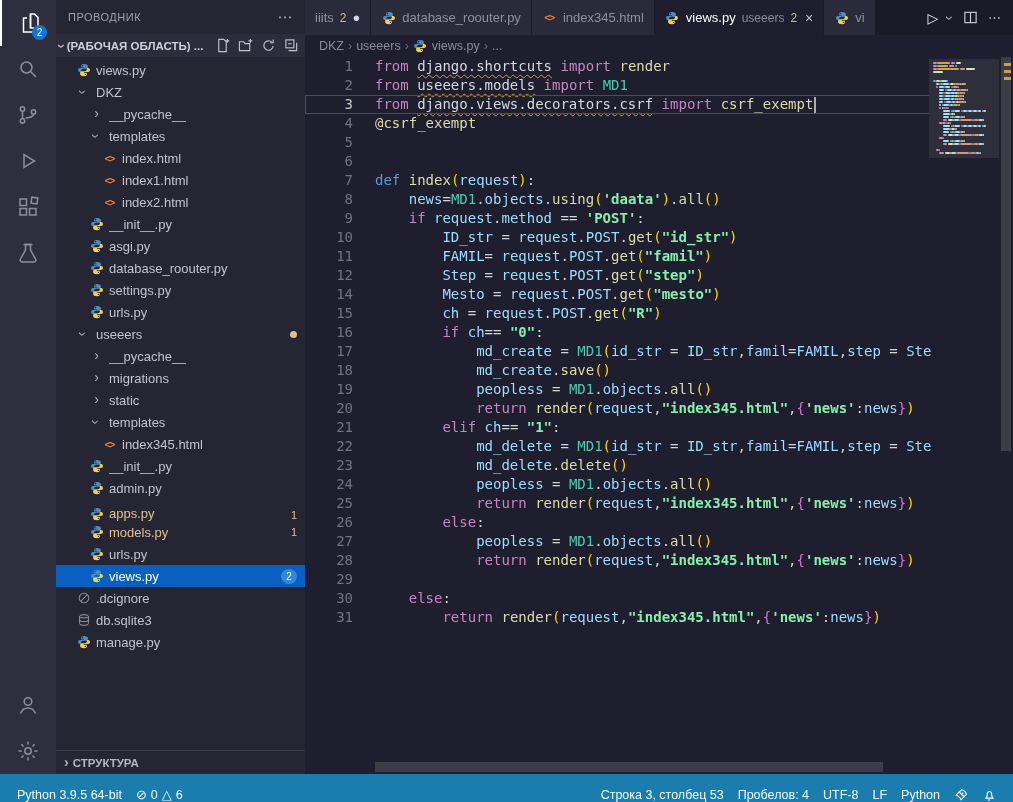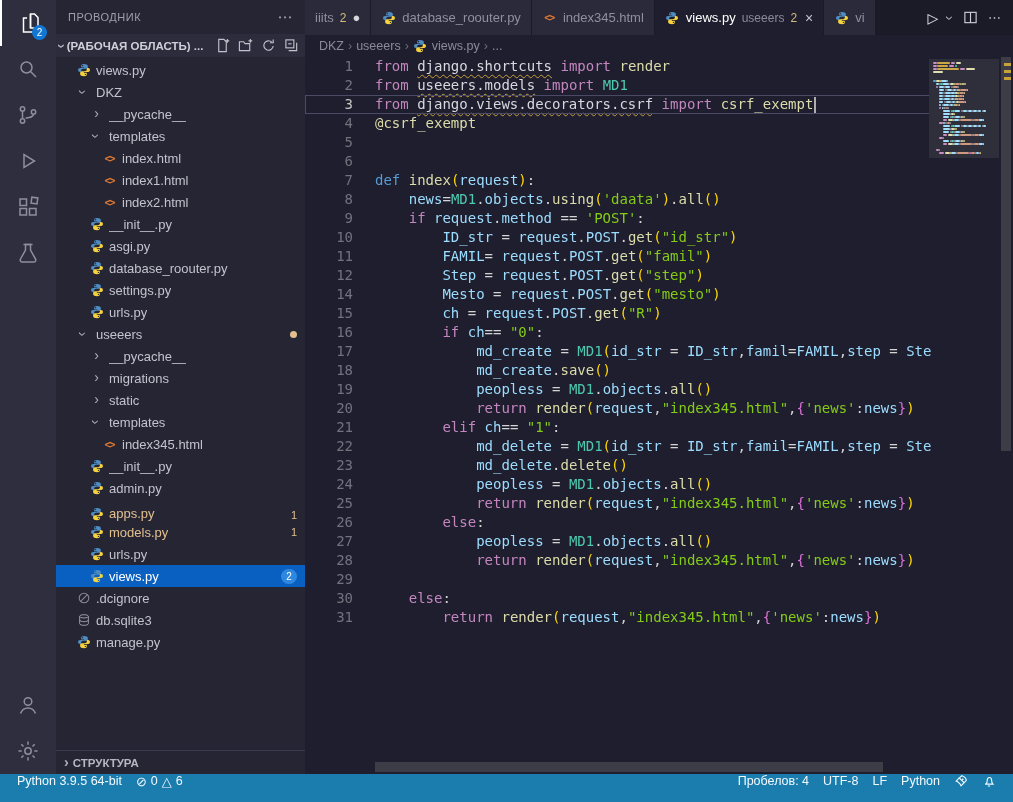--- a/index.html
+++ b/index.html
@@ -81,21 +81,21 @@
   .line-text { white-space:pre; padding-left:22px; }
   .code-line-row.current { outline:1px solid #4a4a66; outline-offset:-1px; }
   .code-line-row.current .gutter-num { color:#c6c6c6; }
   .cursor { display:inline-block; width:1.5px; height:16px; background:#aeafad; vertical-align:middle; margin-left:1px; }
 
   .tk.kw  { color:#c586c0; }
   .tk.def { color:#569cd6; }
   .tk.fn  { color:#dcdcaa; }
   .tk.cls { color:#4ec9b0; }
   .tk.var { color:#9cdcfe; }
-  .tk.str { color:#84cc16; }
+  .tk.str { color:#86efac;font-weight:bold; }
   .tk.pln { color:#d4d4d4; }
   .tk.p1  { color:#ffd700; }
   .tk.p2  { color:#da70d6; }
   .tk.dec { color:#dcdcaa; }
   .tk.mod { color:#d8d8df; }
   .tk.sq  { text-decoration:underline wavy #c8a13a; text-decoration-thickness:1px; text-underline-offset:3px; }
 
   
   .minimap { position:absolute; top:2px; right:14px; width:70px; background:#22222f; padding:3px 4px; }
   .mm-line { height:2px; margin-bottom:1px; display:flex; }
@@ -105,21 +105,21 @@
   
   .vscroll { position:absolute; top:0; right:0; width:14px; bottom:0; }
   .vthumb { position:absolute; top:0; left:2px; width:10px; height:55%; background:rgba(121,121,121,.35); }
   .ruler-mark { position:absolute; right:2px; width:7px; height:3px; background:#c8a13a; }
   .hscroll { position:absolute; left:70px; right:130px; bottom:2px; height:10px; }
   .hthumb { width:100%; height:100%; background:rgba(121,121,121,.35); }
 
   
   .statusbar { height:28px; background:#1a7dae; color:#f2f9fd; display:flex; align-items:center;
     padding:0 10px; font-size:12.5px; flex:0 0 auto; }
-  .st-item { display:flex; align-items:flex-start; gap:4px; padding:0 7px; height:28px; cursor:pointer; }
+  .st-item { display:flex; align-items:flex-end; gap:4px; padding:0 7px; height:28px; cursor:pointer; }
   .st-glyph { font-size:13px; }
   .st-right { margin-left:auto; display:flex; align-items:center; }
   .st-item svg { width:14px; height:14px; display:block; }
 
   .icon { display:inline-flex; align-items:center; justify-content:center; }
 </style>
 </head>
 <body>
 
 <div class="app">
@@ -1055,20 +1055,23 @@
       <span>Python 3.9.5 64-bit</span>
     </div>
     <div class="st-item">
       <span class="st-glyph">⊘</span>
       <span>0</span>
       <span class="st-glyph">△</span>
       <span>6</span>
     </div>
     <div class="st-right">
       <div class="st-item">
+          <span>Строка 3, столбец 53</span>
+        </div>
+      <div class="st-item">
           <span>Пробелов: 4</span>
         </div>
       <div class="st-item">
           <span>UTF-8</span>
         </div>
       <div class="st-item">
           <span>LF</span>
         </div>
       <div class="st-item">
           <span>Python</span>

